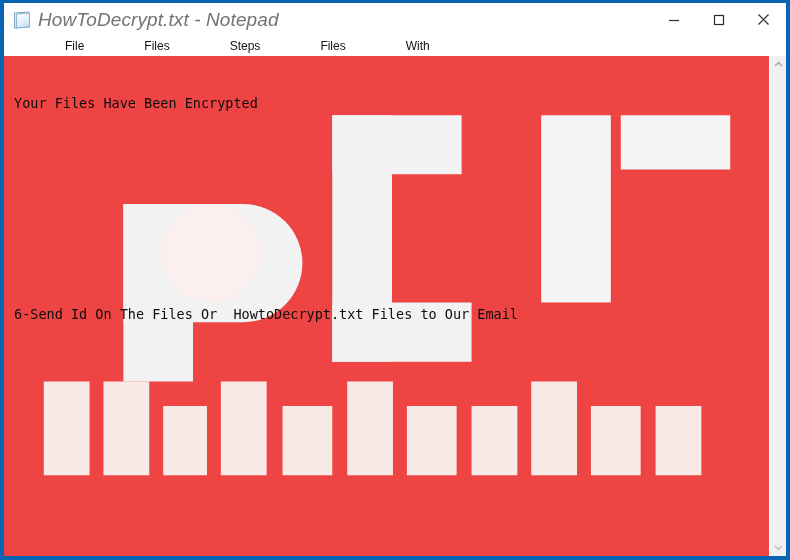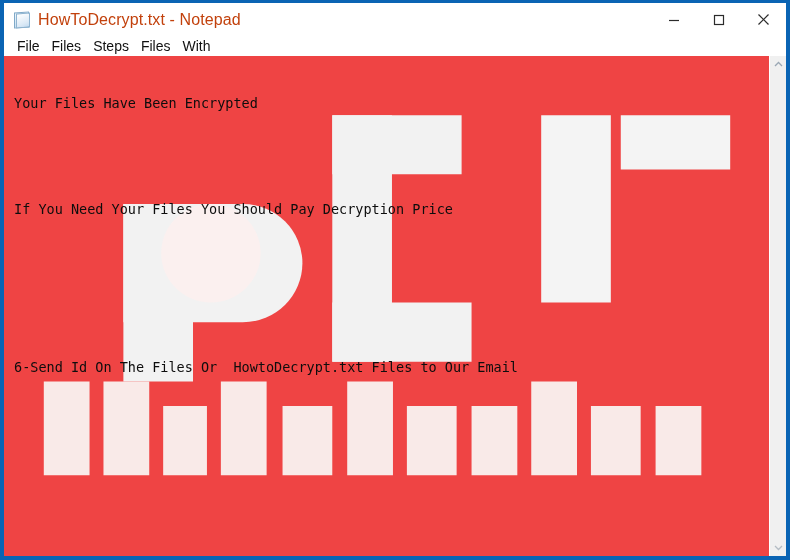--- a/index.html
+++ b/index.html
@@ -63,24 +63,25 @@
     position: absolute;
     left: 3px;
     top: 2px;
     width: 12px;
     height: 13px;
     background: linear-gradient(160deg, #ffffff 0%, #dceaf6 70%, #c3dbf0 100%);
     border: 1px solid #8fb4d0;
     transform: skewY(-4deg);
   }
   #window-title {
-    font-size: 16px;
-    color: #c2410c;
+    font-size: 19px;
+    color: #737373;
     letter-spacing: 0.1px;
     white-space: nowrap;
+    font-style: italic;
   }
 
   
   #window-controls {
     position: absolute;
     right: 0;
     top: 0;
     height: 33px;
     display: flex;
   }
@@ -102,24 +103,25 @@
     left: 0;
     top: 33px;
     right: 0;
     height: 20px;
     background: #ffffff;
     display: flex;
     align-items: center;
     padding-left: 7px;
   }
   .menu-item {
-    font-size: 14px;
+    font-size: 12px;
     color: #101010;
     padding: 1px 6px 2px 6px;
     white-space: nowrap;
+    margin-left: 48px;
   }
 
   
   #text-area {
     position: absolute;
     left: 0;
     top: 53px;
     right: 17px;
     bottom: 0;
     background: #ef4444;
@@ -246,21 +248,20 @@
         <path d="M470 355 h46 v70 h-46 z"></path>
         <path d="M530 330 h46 v95 h-46 z"></path>
         <path d="M590 355 h50 v70 h-50 z"></path>
         <path d="M655 355 h46 v70 h-46 z"></path>
       </g>
     </svg>
 
     <div id="text-content">
       <div class="txt-line">Your Files Have Been Encrypted</div>
       <div class="txt-line"></div>
-      <div class="txt-line">If You Need Your Files You Should Pay Decryption Price</div>
       <div class="txt-line"></div>
       <div class="txt-line"></div>
       <div class="txt-line">6-Send Id On The Files Or  HowtoDecrypt.txt Files to Our Email</div>
       <div class="txt-line"></div>
       
       
       
       
       
       

